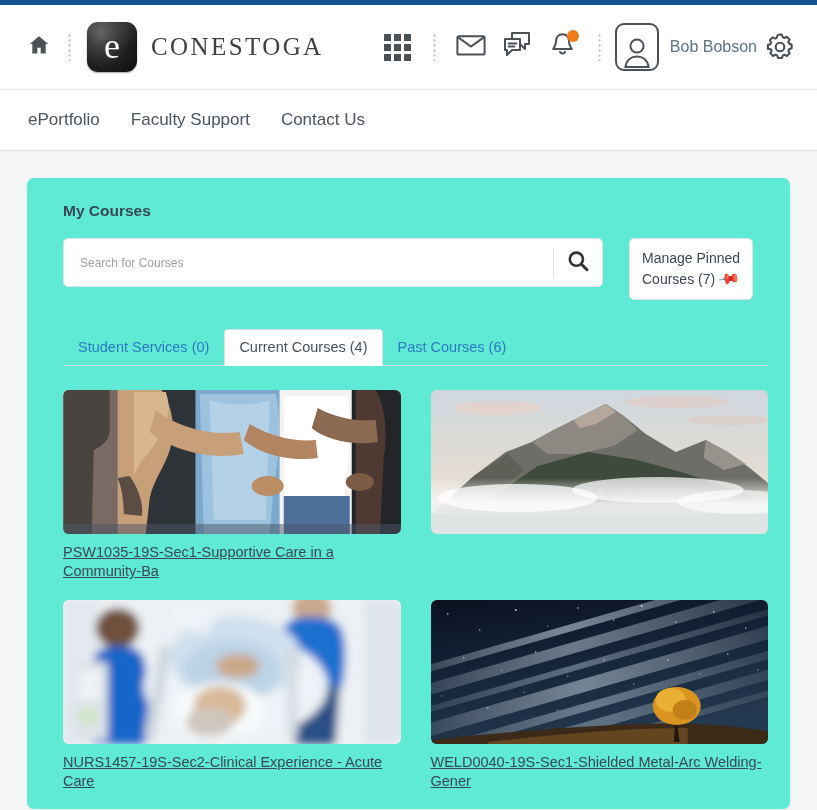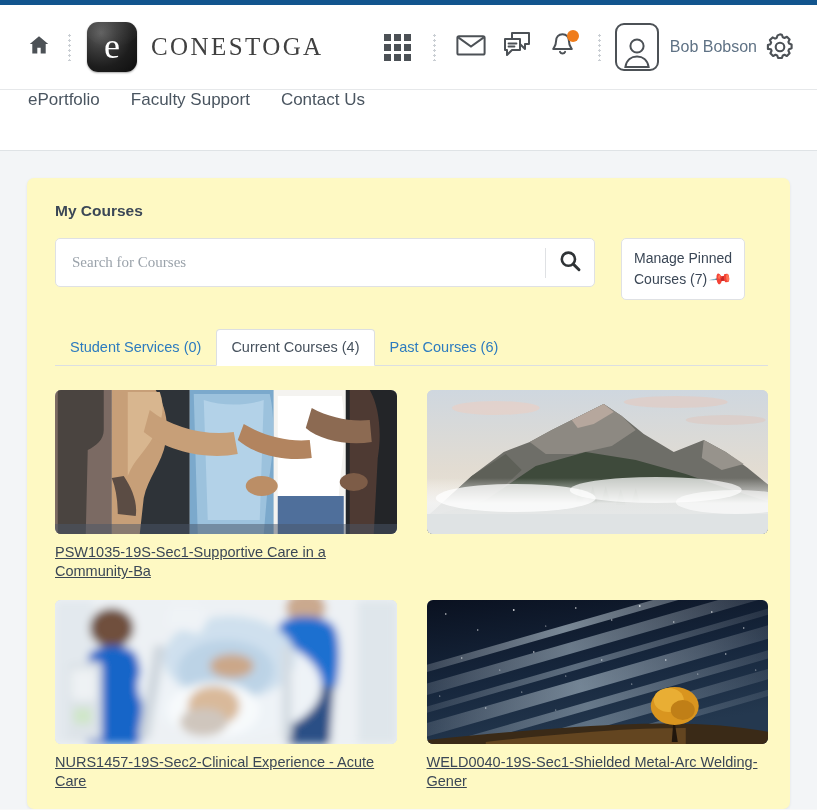--- a/index.html
+++ b/index.html
@@ -135,42 +135,43 @@
     margin-left: 11px;
     white-space: nowrap;
   }
 
   
   .navbar {
     height: 61px;
     background: #ffffff;
     border-bottom: 1px solid #dfe3e6;
     display: flex;
+    align-items: center;
     padding-left: 28px;
   }
   .nav-link {
     font-size: 17px;
     color: #4a5560;
     margin-right: 31px;
     cursor: pointer;
     white-space: nowrap;
   }
 
   
   .page {
     height: calc(810px - 5px - 85px - 62px);
     background: #f3f5f7;
     padding: 27px 27px 0 27px;
     overflow: hidden;
   }
   .panel {
-    background: #fef9c3;
+    background: #5eead4;
     border-radius: 7px;
     box-shadow: 0 1px 3px rgba(0,0,0,.07);
-    padding: 22px 22px 0 28px;
+    padding: 22px 22px 0 36px;
     height: 100%;
     overflow: hidden;
   }
   .panel-title {
     font-size: 15.5px;
     font-weight: bold;
     color: #3b4756;
     margin: 2px 0 18px 0;
   }
 
@@ -187,23 +188,23 @@
     display: flex;
     align-items: center;
     background: #fff;
   }
   .search-input {
     flex: 1 1 auto;
     border: none;
     outline: none;
     height: 100%;
     padding: 0 16px;
-    font-size: 15px;
+    font-size: 12px;
     color: #3b4756;
-    font-family: Liberation Serif, serif;
+    font-family: Liberation Sans, sans-serif;
     background: transparent;
   }
   .search-input::placeholder { color: #9ba3ab; }
   .search-div {
     width: 1px; height: 30px;
     background: #dfe1e4;
     flex: none;
   }
   .search-btn {
     width: 48px; height: 100%;

